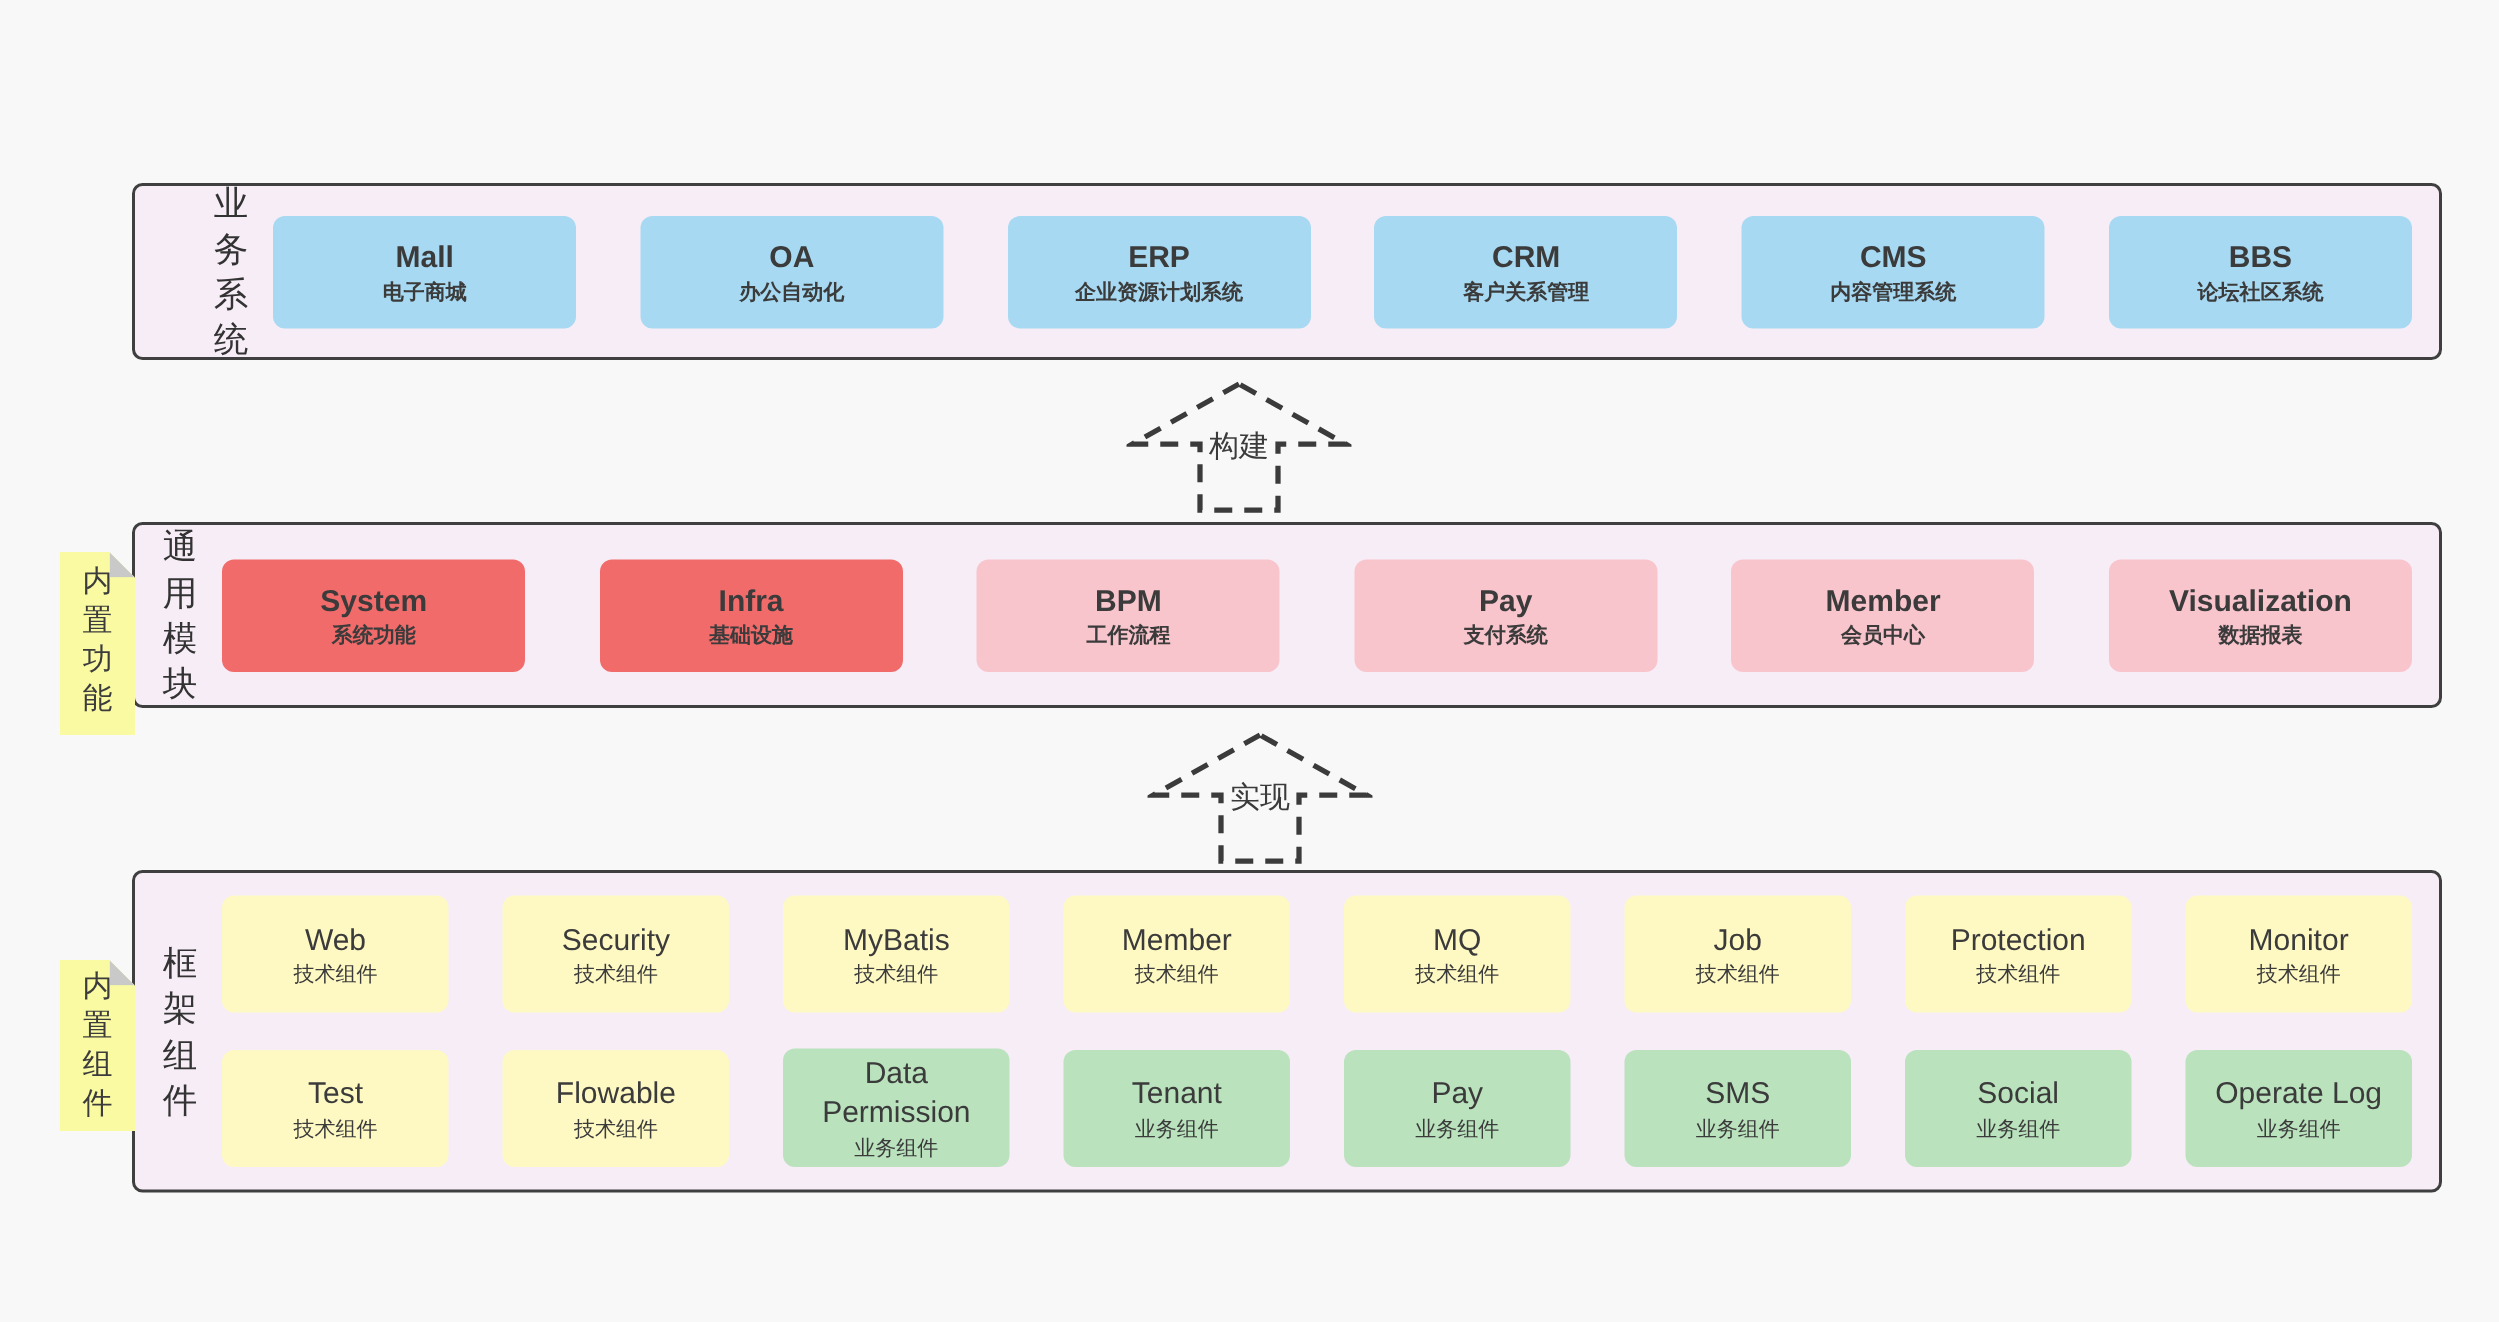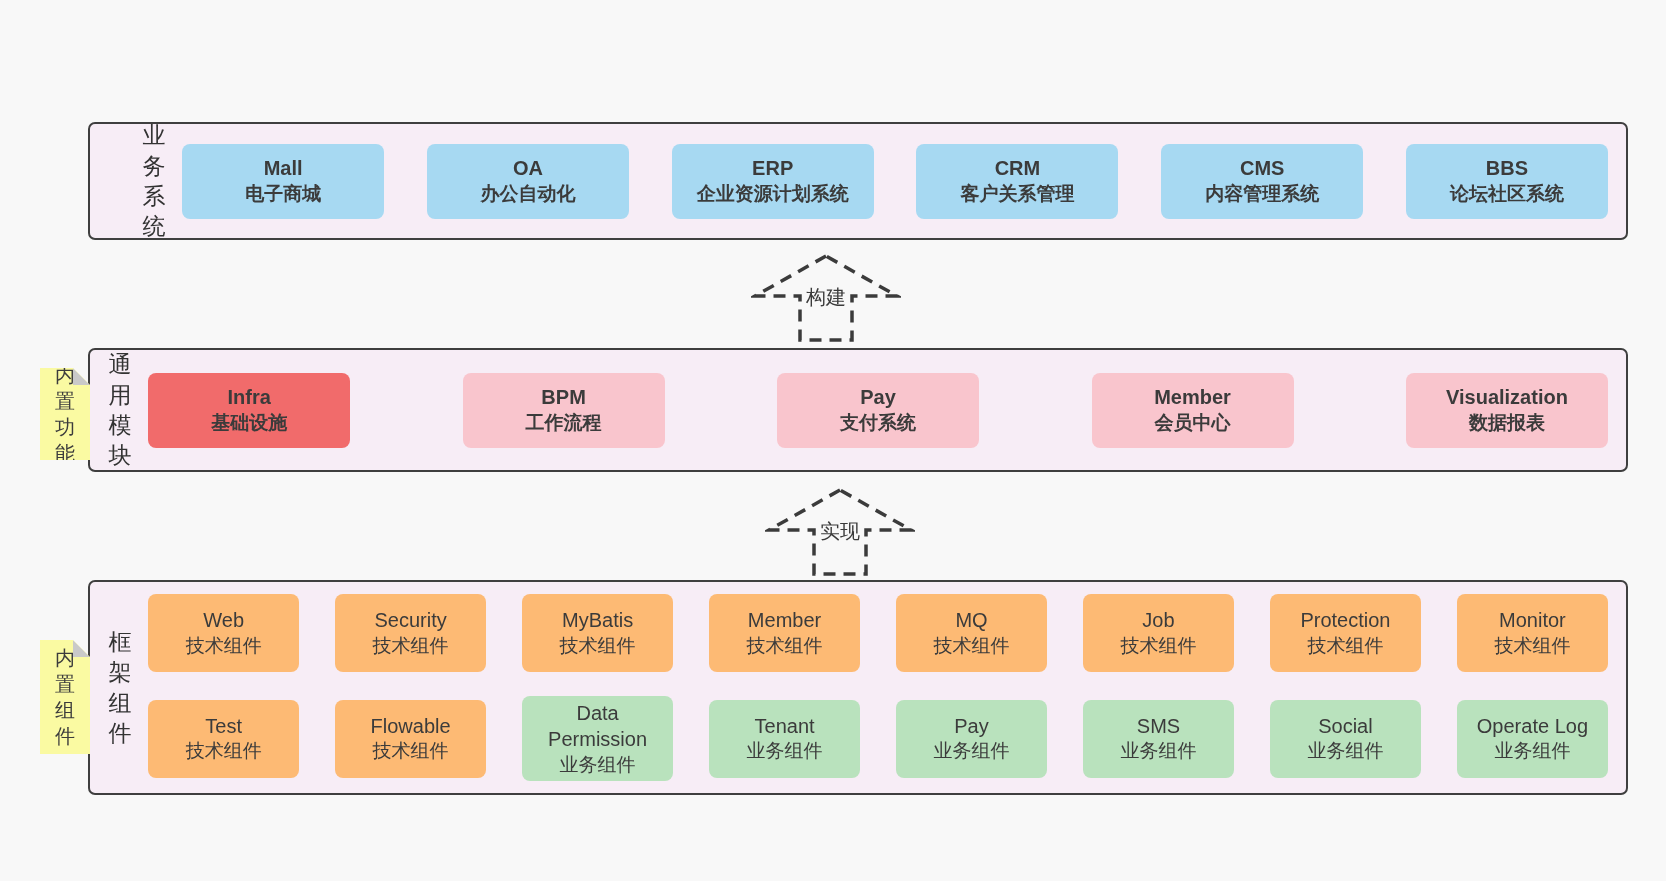--- a/index.html
+++ b/index.html
@@ -31,41 +31,41 @@
   .rows { flex:1 1 auto; display:flex; flex-direction:column; gap:24px; justify-content:center; }
   .row { display:flex; align-items:center; justify-content:space-between; }
   .box {
     border-radius:8px; display:flex; flex-direction:column;
     align-items:center; justify-content:center; text-align:center;
     padding:4px 6px;
   }
   .box-lg { width:202px; min-height:75px; }
   .box-sm { width:151px; min-height:78px; }
   .box-en { font-size:20px; line-height:1.32; }
-  .box-cn { font-size:19px; line-height:1.3; }
+  .box-cn { font-size:14px; line-height:1.3; }
   .blue  { background:#a7d9f2; }
   .red   { background:#f16b6b; }
   .pink  { background:#f9c5cd; }
-  .green { background:#fdba74;align-items:center; }
+  .green { background:#fef9c3;align-items:center; }
   .lightgreen { background:#b9e2bd; }
   .arrow { position:absolute; width:150px; height:92px; }
   .arrow-1 { left:751px; top:252px; }
   .arrow-2 { left:765px; top:486px; }
   .arrow svg { display:block; width:150px; height:92px; }
   .arrow-label {
     position:absolute; left:50%; top:32px; transform:translateX(-50%);
     background:#f8f8f8; padding:0 3px; font-size:20px; color:#3b3b3b;
     white-space:nowrap;
   }
   .note {
     position:absolute; left:40px; width:50px; background:#fafaa2;
     z-index:3; display:flex; align-items:center; justify-content:center;
     clip-path:polygon(0 0, calc(100% - 17px) 0, 100% 17px, 100% 100%, 0 100%);
   }
-  .note-2 { top:368px; height:92px; }
+  .note-2 { top:368px; height:122px;font-family:Liberation Mono, monospace; }
   .note-3 { top:640px; height:114px; }
   .note-text {
     width:1.05em; font-size:20px; line-height:1.3; word-break:break-all;
     text-align:center; color:#3c3c3c;
   }
   .fold {
     position:absolute; top:0; right:0; width:17px; height:17px;
     background:#c9c9c9; clip-path:polygon(0 0, 100% 100%, 0 100%);
   }
 </style>
@@ -108,20 +108,24 @@
     <svg viewBox="0 0 150 92">
       <polygon points="75,4 4,44 49,44 49,88 101,88 101,44 146,44" fill="none" stroke="#3b3b3b" stroke-width="3.5" stroke-dasharray="12 8" stroke-linejoin="miter"></polygon>
     </svg>
     <span class="arrow-label">构建</span>
   </div>
 
   <section class="panel panel-2">
     <div class="vlabel">通用模块</div>
     <div class="boxes">
       <div class="box box-lg red">
+        <div class="box-en">System</div>
+        <div class="box-cn">系统功能</div>
+      </div>
+      <div class="box box-lg red">
         <div class="box-en">Infra</div>
         <div class="box-cn">基础设施</div>
       </div>
       <div class="box box-lg pink">
         <div class="box-en">BPM</div>
         <div class="box-cn">工作流程</div>
       </div>
       <div class="box box-lg pink">
         <div class="box-en">Pay</div>
         <div class="box-cn">支付系统</div>

